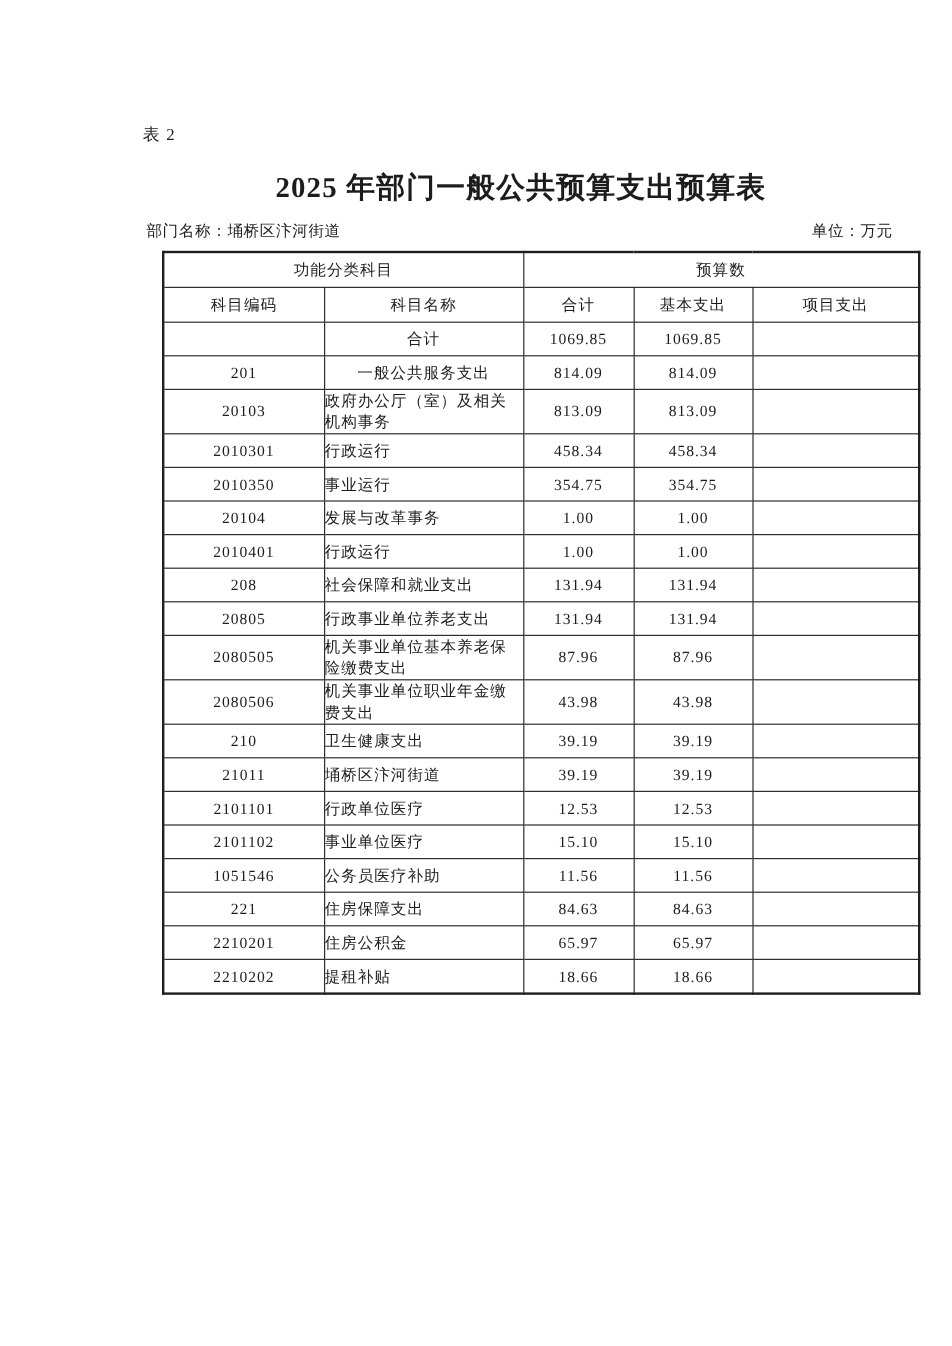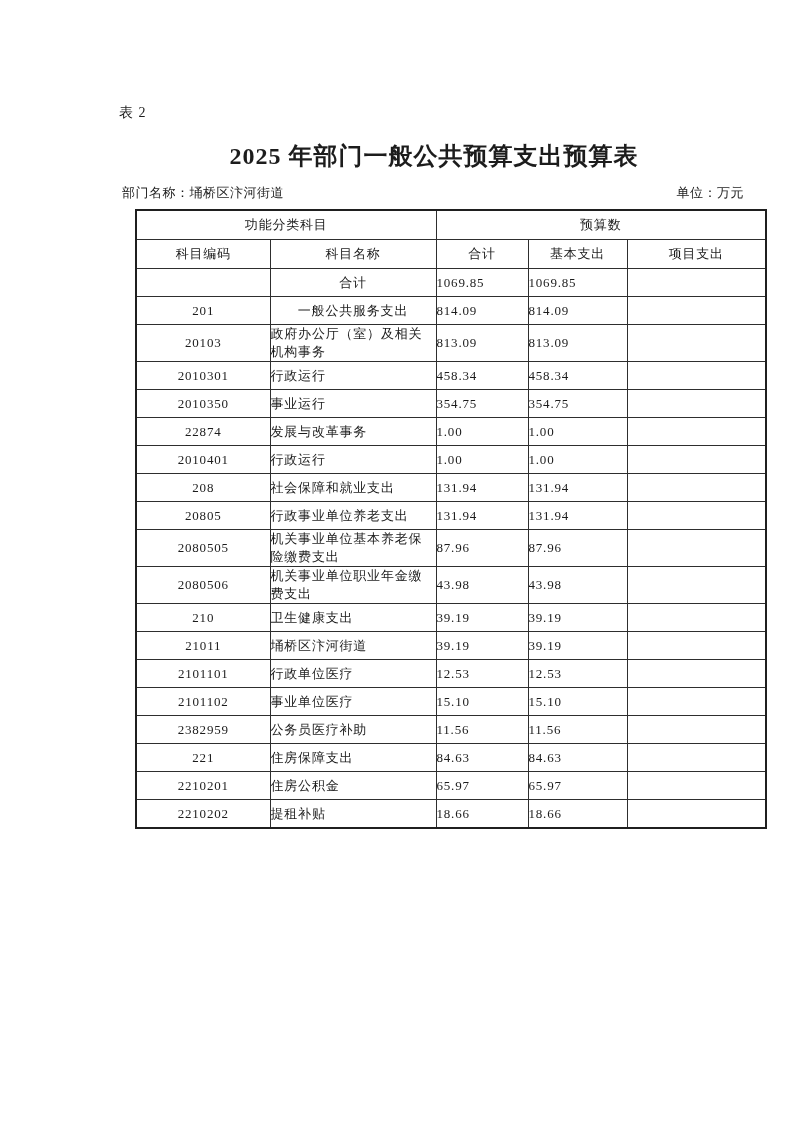--- a/index.html
+++ b/index.html
@@ -79,21 +79,21 @@
   }
   td.name {
     text-align: left;
     padding: 3px 7px;
     line-height: 18px;
   }
   td.name.center {
     text-align: center;
   }
   td.num {
-    text-align: left;
+    text-align: center;
     padding-right: 9px;
   }
 </style>
 </head>
 <body>
 
 <div class="page">
 
   <div class="table-label">表 2</div>
 
@@ -155,21 +155,21 @@
       <td class="num"></td>
     </tr>
         <tr>
       <td class="code">2010350</td>
       <td class="name">事业运行</td>
       <td class="num">354.75</td>
       <td class="num">354.75</td>
       <td class="num"></td>
     </tr>
         <tr>
-      <td class="code">22874</td>
+      <td class="code">20104</td>
       <td class="name">发展与改革事务</td>
       <td class="num">1.00</td>
       <td class="num">1.00</td>
       <td class="num"></td>
     </tr>
         <tr>
       <td class="code">2010401</td>
       <td class="name">行政运行</td>
       <td class="num">1.00</td>
       <td class="num">1.00</td>
@@ -225,21 +225,21 @@
       <td class="num"></td>
     </tr>
         <tr>
       <td class="code">2101102</td>
       <td class="name">事业单位医疗</td>
       <td class="num">15.10</td>
       <td class="num">15.10</td>
       <td class="num"></td>
     </tr>
         <tr>
-      <td class="code">2382959</td>
+      <td class="code">1051546</td>
       <td class="name">公务员医疗补助</td>
       <td class="num">11.56</td>
       <td class="num">11.56</td>
       <td class="num"></td>
     </tr>
         <tr>
       <td class="code">221</td>
       <td class="name">住房保障支出</td>
       <td class="num">84.63</td>
       <td class="num">84.63</td>

